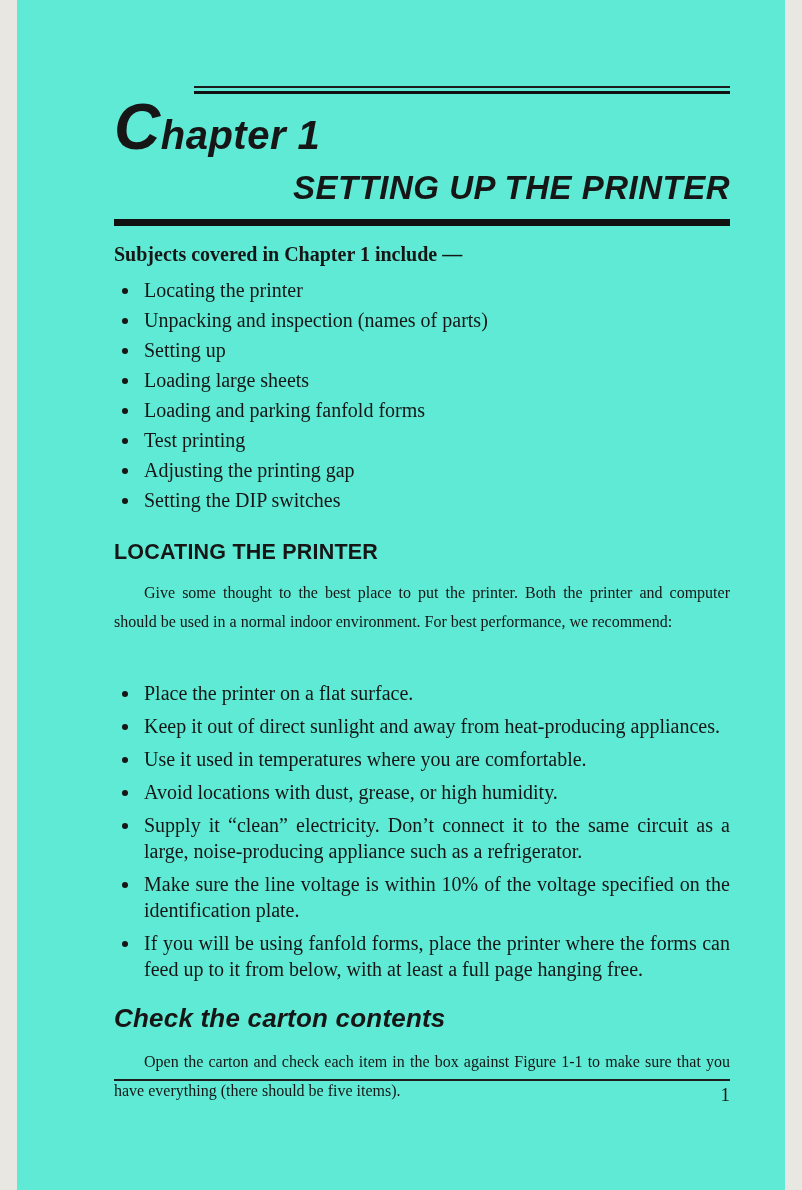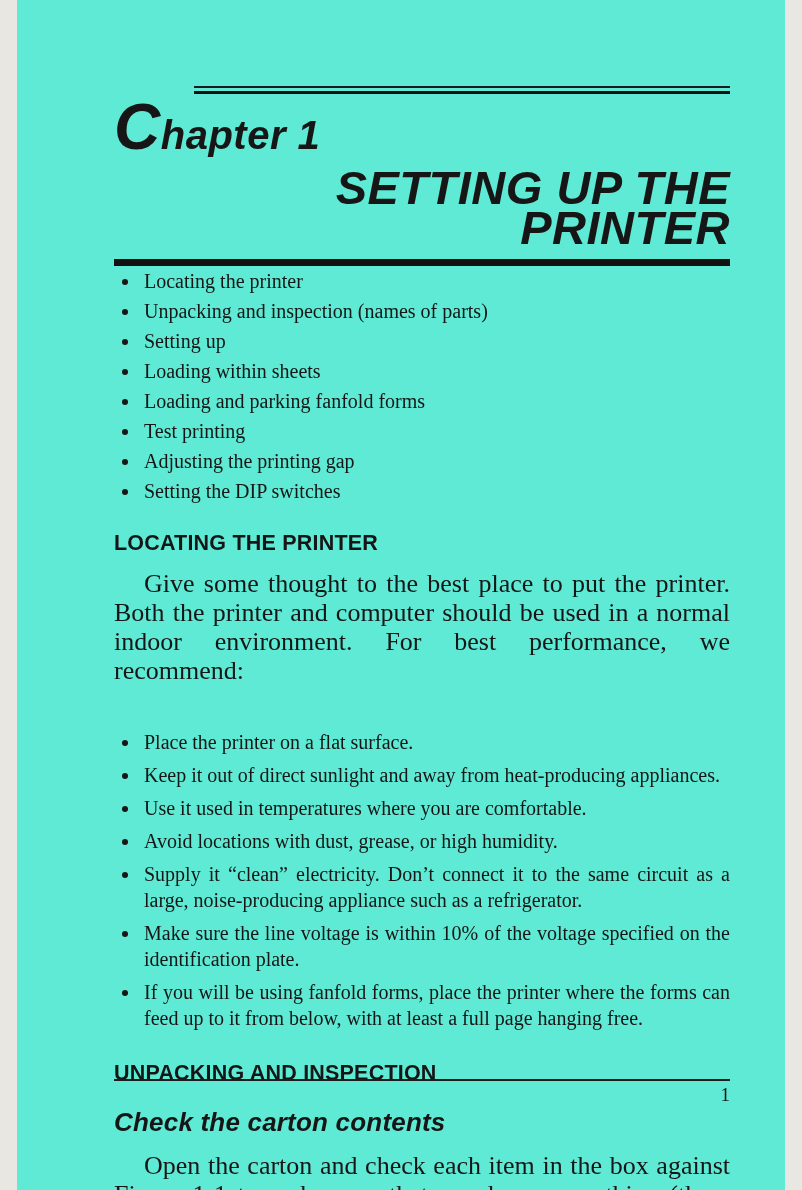--- a/index.html
+++ b/index.html
@@ -28,21 +28,21 @@
     line-height: 62px;
     letter-spacing: 0.5px;
   }
   .chapter .initial { font-size: 64px; }
 
   .chapter-title {
     margin: 2px 0 0 0;
     font-family: "Liberation Sans", sans-serif;
     font-style: italic;
     font-weight: bold;
-    font-size: 47px;
+    font-size: 33px;
     line-height: 40px;
     text-align: right;
     letter-spacing: 0.5px;
   }
 
   .thick-rule { height: 7px; background: #111; margin-top: 11px; }
 
   .subjects-heading {
     margin: 17px 0 9px 0;
     font-family: "Liberation Serif", serif;
@@ -65,21 +65,21 @@
     font-family: "Liberation Sans", sans-serif;
     font-weight: bold;
     font-size: 21.5px;
     letter-spacing: 0.2px;
   }
   .section-heading.second { margin-top: 30px; }
 
   .body-para {
     margin: 0 0 8px 0;
     font-family: "Liberation Serif", serif;
-    font-size: 26px;
+    font-size: 16px;
     line-height: 29px;
     text-align: justify;
     text-indent: 30px;
   }
 
   ul.tips-list { line-height: 26px; margin-top: 44px; }
   ul.tips-list li {
     padding-left: 3px;
     margin-bottom: 7px;
     text-align: justify;
@@ -117,47 +117,47 @@
     <div class="thin"></div>
     <div class="thick"></div>
   </div>
 
   <h1 class="chapter"><span class="initial">C</span><span>hapter 1</span></h1>
 
   <h2 class="chapter-title">SETTING UP THE PRINTER</h2>
 
   <div class="thick-rule"></div>
 
+  <p class="subjects-heading">Subjects covered in Chapter 1 include —</p>
 
   <ul class="doc-list subjects-list">
     <li>Locating the printer</li>
     <li>Unpacking and inspection (names of parts)</li>
     <li>Setting up</li>
-    <li>Loading within sheets</li>
+    <li>Loading large sheets</li>
     <li>Loading and parking fanfold forms</li>
     <li>Test printing</li>
     <li>Adjusting the printing gap</li>
     <li>Setting the DIP switches</li>
   </ul>
 
   <h3 class="section-heading">LOCATING THE PRINTER</h3>
 
   <p class="body-para">Give some thought to the best place to put the printer. Both the printer and computer should be used in a normal indoor environment.  For best performance, we recommend:</p>
 
   <ul class="doc-list tips-list">
     <li>Place the printer on a flat surface.</li>
     <li>Keep it out of direct sunlight and away from heat-producing appliances.</li>
     <li>Use it used in temperatures where you are comfortable.</li>
     <li>Avoid locations with dust, grease, or high humidity.</li>
     <li>Supply it “clean” electricity. Don’t connect it to the same circuit as a large, noise-producing appliance such as a refrigerator.</li>
     <li>Make sure the line voltage is within 10% of the voltage specified on the identification plate.</li>
     <li>If you will be using fanfold forms, place the printer where the forms can feed up to it from below, with at least a full page hanging free.</li>
   </ul>
 
-  <h3 class="section-heading second">UNPACKING AND INSPECTION</h3>
 
   <h4 class="sub-heading">Check the carton contents</h4>
 
   <p class="body-para">Open the carton and check each item in the box against Figure 1-1 to make sure that you have everything (there should be five items).</p>
 
   <div class="footer">
     <div class="rule"></div>
     <div class="page-number">1</div>
   </div>
 

